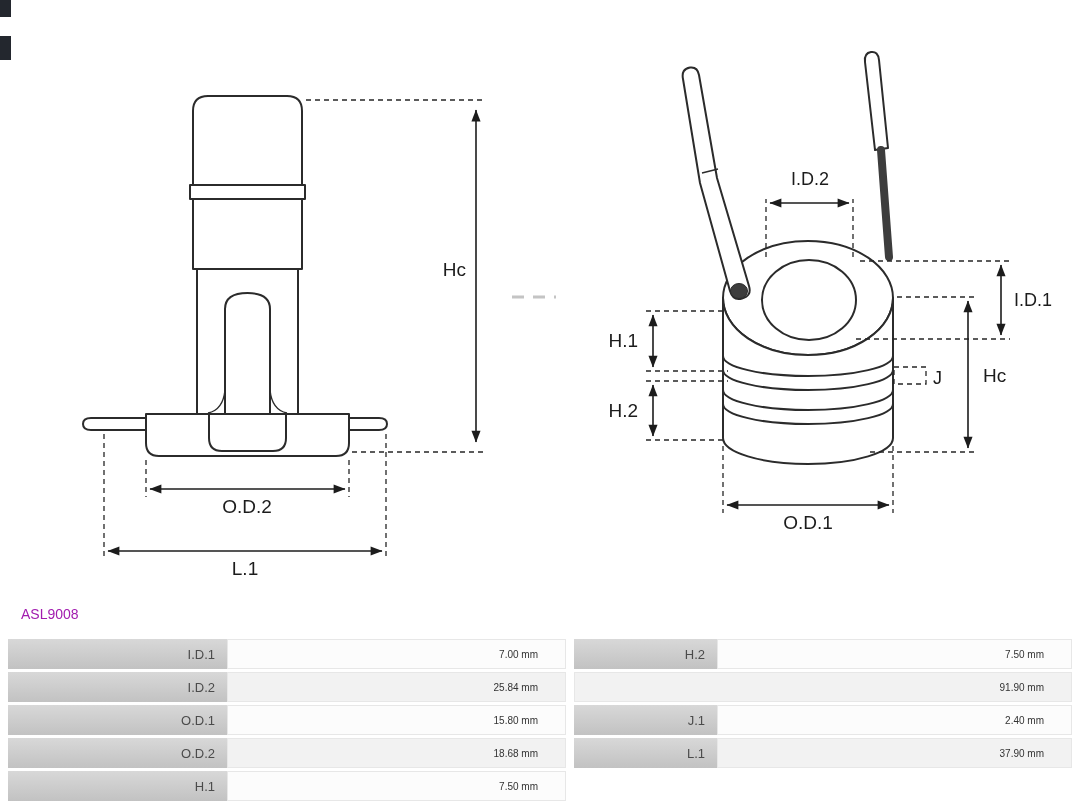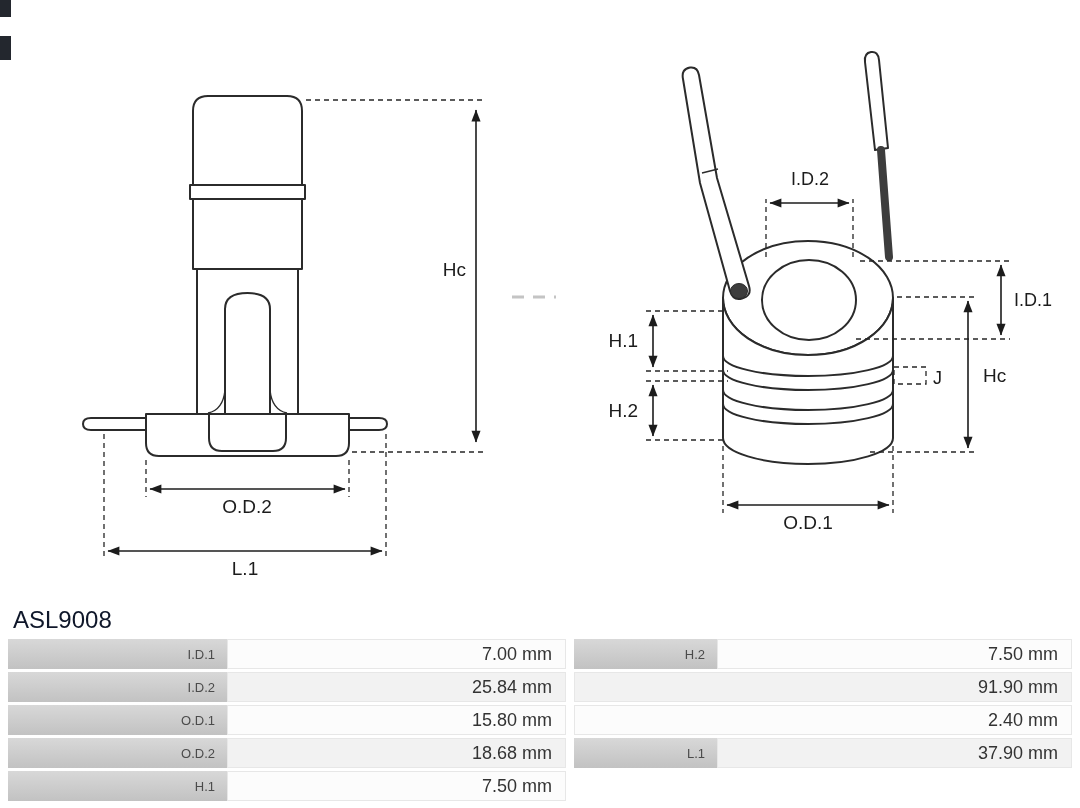--- a/index.html
+++ b/index.html
@@ -6,30 +6,30 @@
   body{width:1080px;height:808px;background:#ffffff;font-family:"Liberation Sans",sans-serif;}
   .page{position:relative;width:1080px;height:808px;overflow:hidden;background:#fff;}
   .drawing{position:absolute;left:0;top:0;}
   .outline{fill:#ffffff;stroke:#2b2b2b;stroke-width:2;stroke-linejoin:round;}
   .stroke2{fill:none;stroke:#2b2b2b;stroke-width:2;}
   .thinline{fill:none;stroke:#2b2b2b;stroke-width:1.4;}
   .dash{fill:none;stroke:#262626;stroke-width:1.3;stroke-dasharray:5 4;}
   .dim{stroke:#1c1c1c;stroke-width:1.6;}
   .dimlabel{font-family:"Liberation Sans",sans-serif;font-size:19px;fill:#1c1c1c;}
   .dimlabel.small{font-size:18px;}
-  .part-number{position:absolute;left:13px;top:606px;font-size:24px;color:#0f172a;}
+  .part-number{position:absolute;left:21px;top:606px;font-size:14px;color:#a21caf;}
   .spec-table{position:absolute;left:8px;top:639px;width:1064px;display:flex;gap:8px;}
   .spec-col{display:flex;flex-direction:column;gap:3px;}
   .spec-col.left{width:558px;}
   .spec-col.right{flex:1;}
   .spec-row{display:flex;height:30px;}
   .cell-label{background:linear-gradient(180deg,#d8d8d8,#c2c2c2);color:#4b4b4b;display:flex;align-items:center;justify-content:flex-end;padding-right:12px;font-size:13px;}
   .spec-col.left .cell-label{width:207px;}
   .spec-col.right .cell-label{width:131px;}
-  .cell-value{flex:1;background:#fcfcfc;border:1px solid #e7e7e7;color:#333;display:flex;align-items:center;justify-content:flex-end;padding-right:13px;font-size:18px;}
+  .cell-value{flex:1;background:#fcfcfc;border:1px solid #e7e7e7;color:#333;display:flex;align-items:center;justify-content:flex-end;padding-right:27px;font-size:10px;}
   .spec-row:nth-child(even) .cell-value{background:#f2f2f2;}
 </style>
 </head>
 <body>
 
 <div class="page">
 
   <svg class="drawing" width="1080" height="600" viewBox="0 0 1080 600">
     <defs>
       <marker id="arr" viewBox="0 0 12 10" refX="11" refY="5" markerWidth="13" markerHeight="11" markerUnits="userSpaceOnUse" orient="auto-start-reverse">
@@ -157,20 +157,21 @@
     </div>
     <div class="spec-col right">
       <div class="spec-row">
         <div class="cell-label">H.2</div>
         <div class="cell-value">7.50 mm</div>
       </div>
       <div class="spec-row">
         <div class="cell-value">91.90 mm</div>
       </div>
       <div class="spec-row">
+        <div class="cell-label">J.1</div>
         <div class="cell-value">2.40 mm</div>
       </div>
       <div class="spec-row">
         <div class="cell-label">L.1</div>
         <div class="cell-value">37.90 mm</div>
       </div>
     </div>
   </div>
 
 </div>

